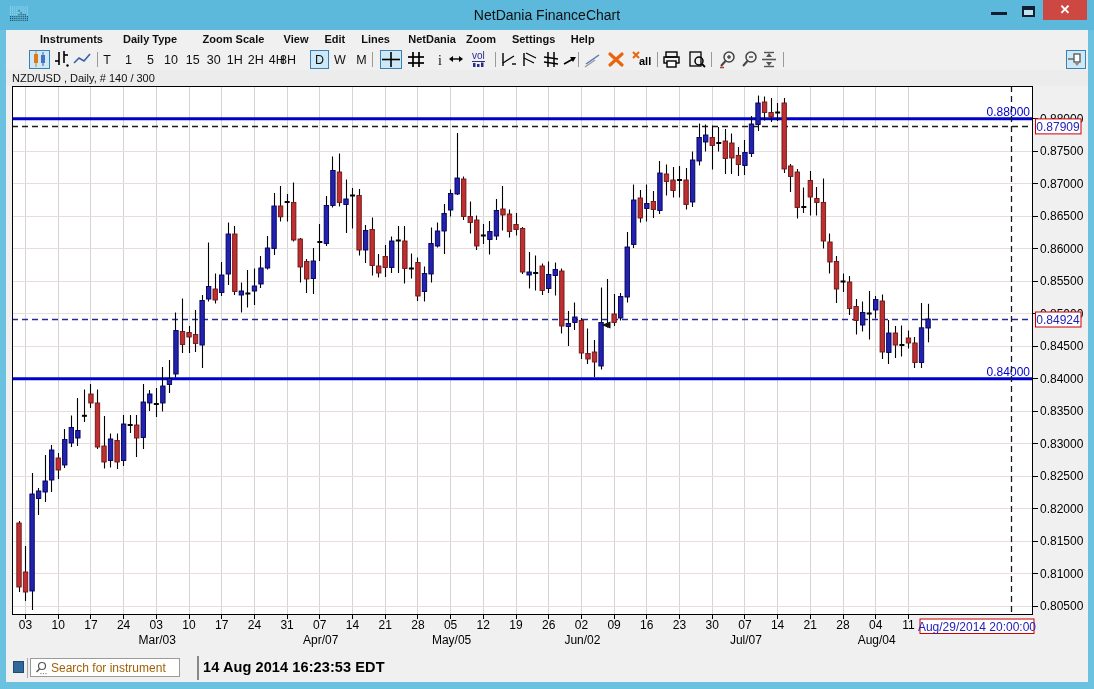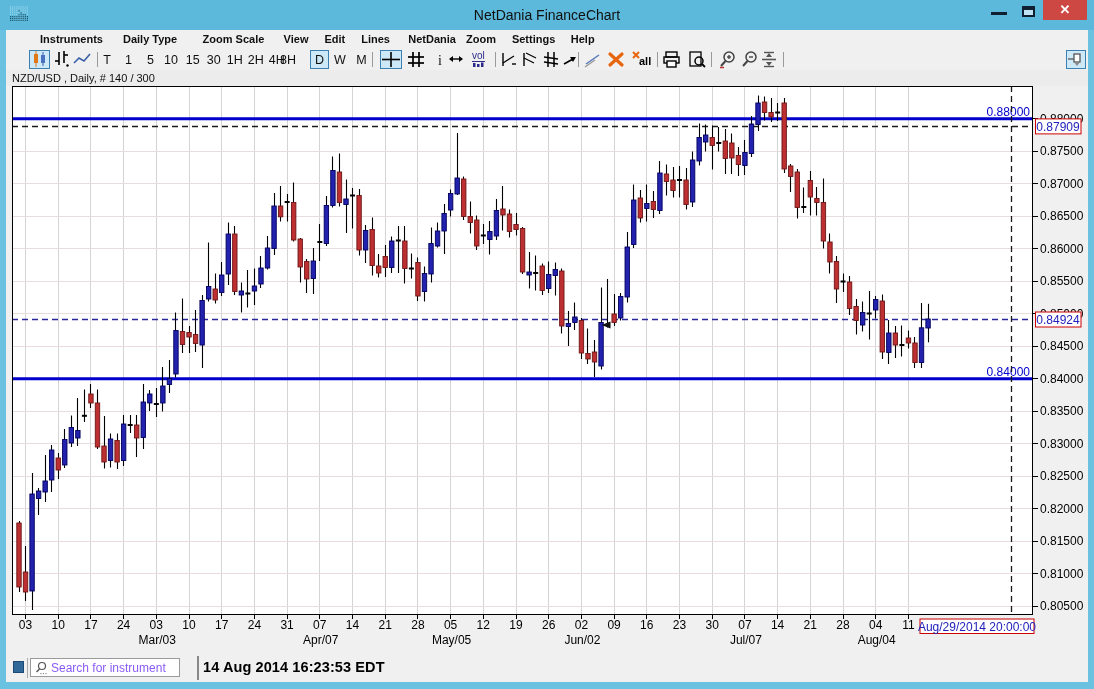--- a/index.html
+++ b/index.html
@@ -14,21 +14,21 @@
 .mitem { position:absolute; top:3px; font-size:11px; font-weight:bold; color:#101010; }
 #toolbar { position:absolute; left:6px; top:50px; width:1082px; height:20px; background:#f0f0f0; }
 .tsep { position:absolute; top:52px; width:1px; height:15px; background:#9a9a9a; }
 .tlab { position:absolute; top:52.5px; width:24px; text-align:center; font-size:12.5px; color:#101010; }
 .selbtn { position:absolute; background:#cde8f6; border:1px solid #3c7fb1; }
 #charttitle { position:absolute; left:12px; top:71.5px; font-size:11px; color:#101010;text-align:right; }
 #statusbar { position:absolute; left:6px; top:650px; width:1082px; height:32px; background:#f0f0f0; }
 #bluesq { position:absolute; left:13px; top:661px; width:11px; height:12px; background:#31689a; border:1px solid #1c4a74;}
 #ssep1 { position:absolute; left:27px; top:658px; width:1px; height:20px; background:#aaa; }
 #searchbox { position:absolute; left:30px; top:658px; width:150px; height:19px; background:#fff; border:1px solid #9a9a9a; }
-#searchtxt { position:absolute; left:51px; top:661px; font-size:12px; color:#8b5cf6; }
+#searchtxt { position:absolute; left:51px; top:661px; font-size:12px; color:#a16207; }
 #ssep2 { position:absolute; left:197px; top:656px; width:2px; height:24px; background:#888; }
 #timestamp { position:absolute; left:203px; top:658.5px; font-size:14.5px; font-weight:bold; color:#000; letter-spacing:0.1px; }
 svg text { font-family:"Liberation Sans", sans-serif; }
 </style></head>
 <body>
 <div style="position:absolute;left:0;top:0;width:1094px;height:689px;background:#f0f0f0"></div>
 <svg id="chart" style="position:absolute;left:0;top:0" width="1094" height="689" viewBox="0 0 1094 689">
 <rect x="6" y="68" width="1082" height="18" fill="#ececec"></rect>
 <rect x="12" y="86" width="1021" height="529" fill="#ffffff"></rect>
 <line x1="25.5" y1="86" x2="25.5" y2="615" stroke="#d4d4d4" stroke-width="1"></line>

